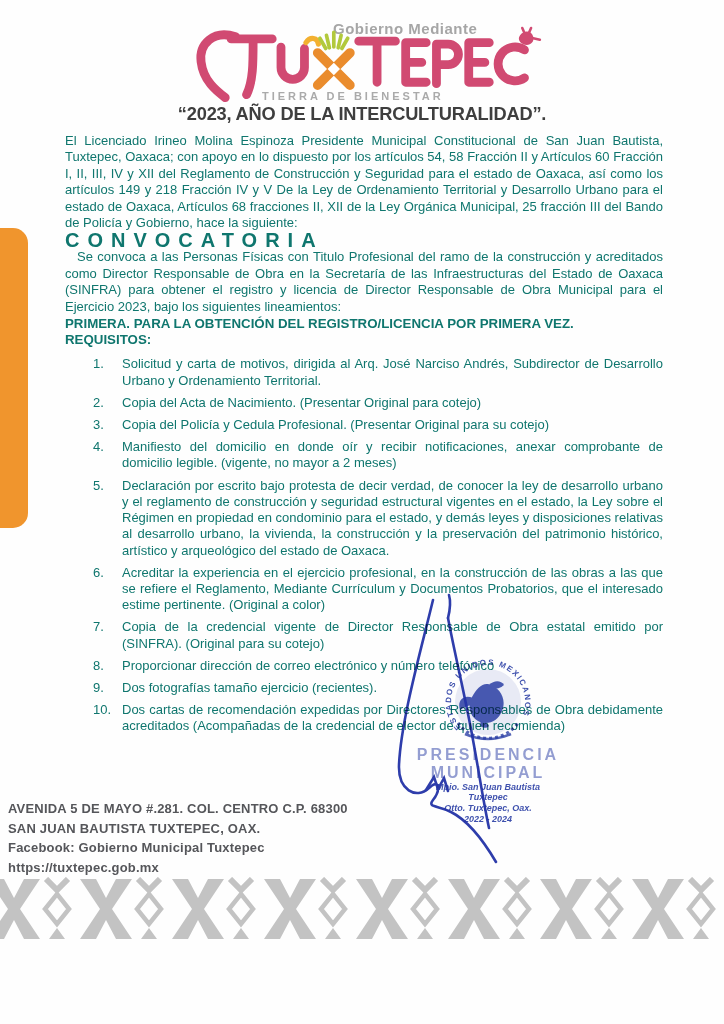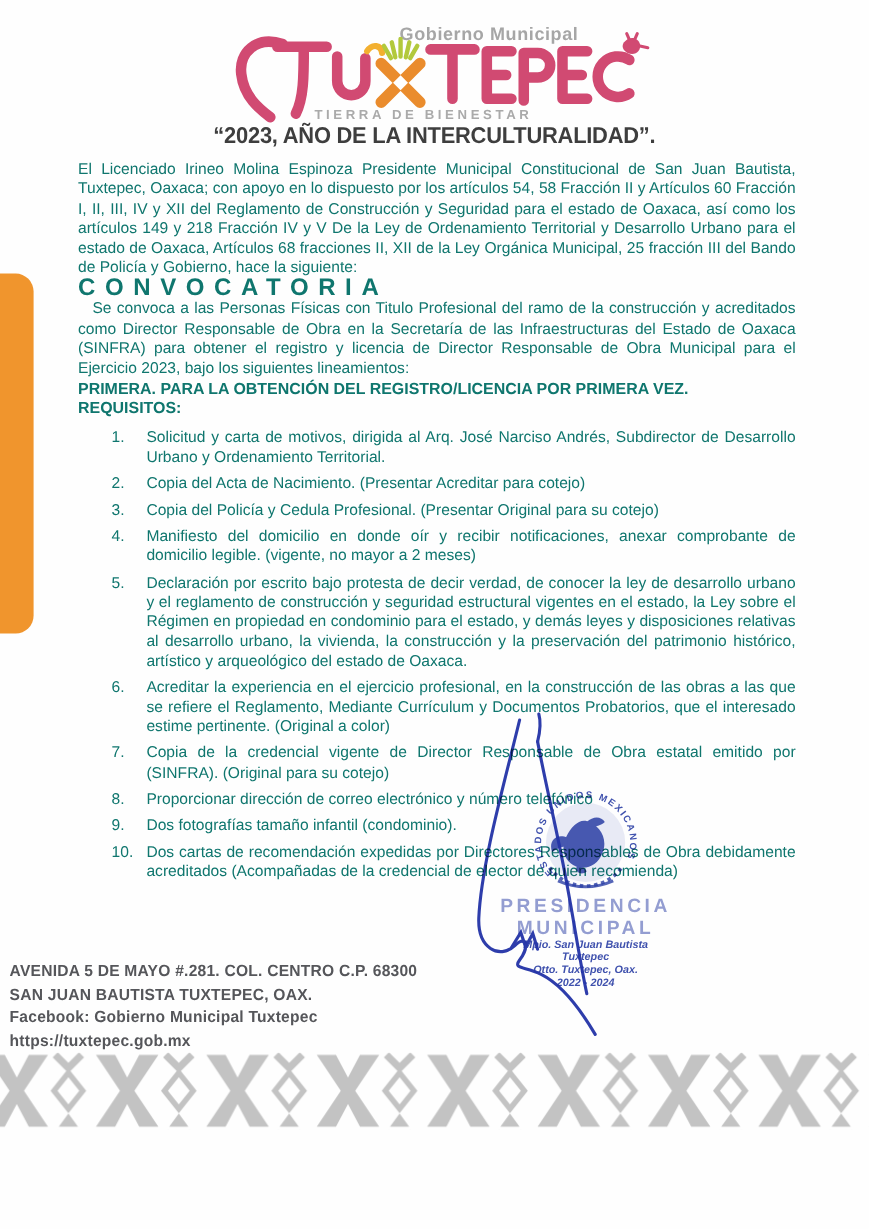--- a/index.html
+++ b/index.html
@@ -47,21 +47,21 @@
   .pattern-band{position:absolute;left:-20px;top:877px;width:764px;height:64px;}
 </style>
 </head>
 <body>
 
 <div class="page">
 
   <div class="orange-tab"></div>
 
   <div class="header">
-    <div class="gobierno">Gobierno Municipal</div>
+    <div class="gobierno">Gobierno Mediante</div>
 
     <svg class="wordmark" viewBox="0 0 480 105">
       <g fill="none" stroke-linecap="round" stroke-linejoin="round" stroke="#d14a72" stroke-width="12">
         <path d="M 58,14 C 28,4 8,24 11,48 C 14,74 32,88 44,97"></path>
         <path d="M 52,17 L 108,17"></path>
         <path d="M 82,19 C 82,50 82,75 73,93"></path>
         <path d="M 120,28 L 120,56 A 16,16 0 0 0 152,56 L 152,30"></path>
         <path d="M 226,20 L 276,20 M 251,22 L 251,76"></path>
         <path d="M 290,22 L 290,76 M 290,22 L 318,22 M 290,49 L 312,49 M 290,76 L 318,76"></path>
         <path d="M 332,24 L 332,78 M 332,24 L 348,24 A 14,14 0 0 1 348,52 L 332,52"></path>
@@ -87,28 +87,28 @@
   </div>
 
   <div class="content">
     <p>El Licenciado Irineo Molina Espinoza Presidente Municipal Constitucional de San Juan Bautista, Tuxtepec, Oaxaca; con apoyo en lo dispuesto por los artículos 54, 58 Fracción II y Artículos 60 Fracción I, II, III, IV y XII del Reglamento de Construcción y Seguridad para el estado de Oaxaca, así como los artículos 149 y 218 Fracción IV y V De la Ley de Ordenamiento Territorial y Desarrollo Urbano para el estado de Oaxaca, Artículos 68 fracciones II, XII de la Ley Orgánica Municipal, 25 fracción III del Bando de Policía y Gobierno, hace la siguiente:</p>
     <p class="conv-title">CONVOCATORIA</p>
     <p class="para2">Se convoca a las Personas Físicas con Titulo Profesional del ramo de la construcción y acreditados como Director Responsable de Obra en la Secretaría de las Infraestructuras del Estado de Oaxaca (SINFRA) para obtener el registro y licencia de Director Responsable de Obra Municipal para el Ejercicio 2023, bajo los siguientes lineamientos:</p>
     <p class="section-heading">PRIMERA. PARA LA OBTENCIÓN DEL REGISTRO/LICENCIA POR PRIMERA VEZ.</p>
     <p class="requisitos">REQUISITOS:</p>
     <ol class="reqs">
       <li>Solicitud y carta de motivos, dirigida al Arq. José Narciso Andrés, Subdirector de Desarrollo Urbano y Ordenamiento Territorial.</li>
-      <li>Copia del Acta de Nacimiento. (Presentar Acreditar para cotejo)</li>
+      <li>Copia del Acta de Nacimiento. (Presentar Original para cotejo)</li>
       <li>Copia del Policía y Cedula Profesional. (Presentar Original para su cotejo)</li>
       <li>Manifiesto del domicilio en donde oír y recibir notificaciones, anexar comprobante de domicilio legible. (vigente, no mayor a 2 meses)</li>
       <li>Declaración por escrito bajo protesta de decir verdad, de conocer la ley de desarrollo urbano y el reglamento de construcción y seguridad estructural vigentes en el estado, la Ley sobre el Régimen en propiedad en condominio para el estado, y demás leyes y disposiciones relativas al desarrollo urbano, la vivienda, la construcción y la preservación del patrimonio histórico, artístico y arqueológico del estado de Oaxaca.</li>
       <li>Acreditar la experiencia en el ejercicio profesional, en la construcción de las obras a las que se refiere el Reglamento, Mediante Currículum y Documentos Probatorios, que el interesado estime pertinente. (Original a color)</li>
       <li>Copia de la credencial vigente de Director Responsable de Obra estatal emitido por (SINFRA). (Original para su cotejo)</li>
       <li>Proporcionar dirección de correo electrónico y número telefónico</li>
-      <li>Dos fotografías tamaño infantil (condominio).</li>
+      <li>Dos fotografías tamaño ejercicio (recientes).</li>
       <li>Dos cartas de recomendación expedidas por Directores Responsables de Obra debidamente acreditados (Acompañadas de la credencial de elector de quien recomienda)</li>
     </ol>
   </div>
 
   <svg class="ink-overlay" viewBox="0 0 252 292">
     <g>
       <circle cx="95" cy="114" r="33" fill="#2b3fa6" opacity="0.10"></circle>
       <path id="sealring" d="M 95,151 a 37,37 0 1 1 0.1,0" fill="none"></path>
       <text font-size="8" font-weight="bold" letter-spacing="1.5" fill="#2b3fa6" opacity="0.9" font-family="Liberation Sans, sans-serif">
         <textPath href="#sealring" startOffset="30">ESTADOS UNIDOS MEXICANOS</textPath>

